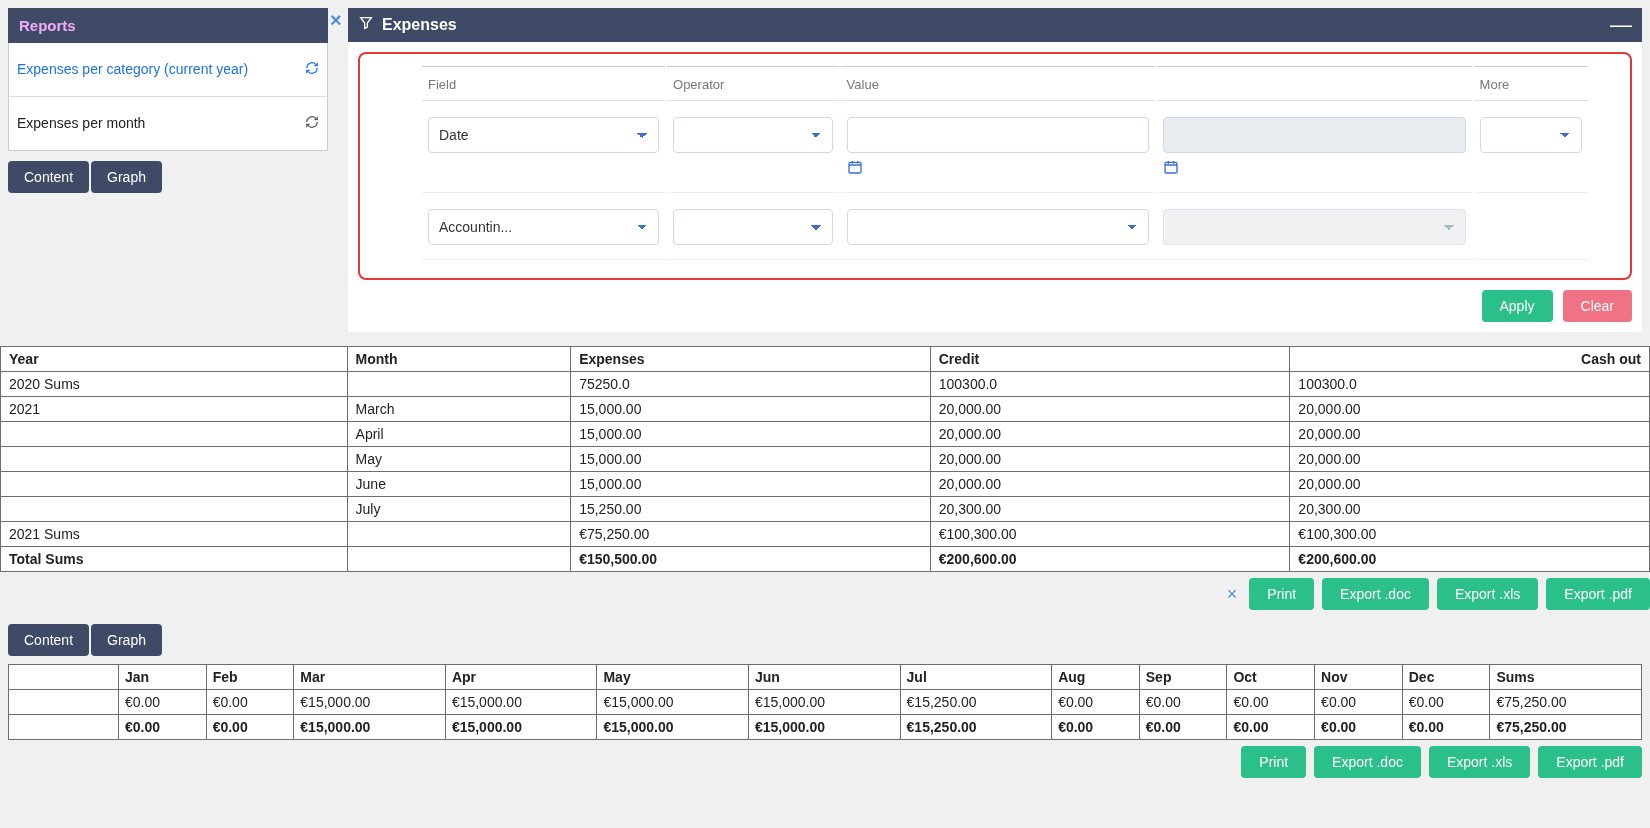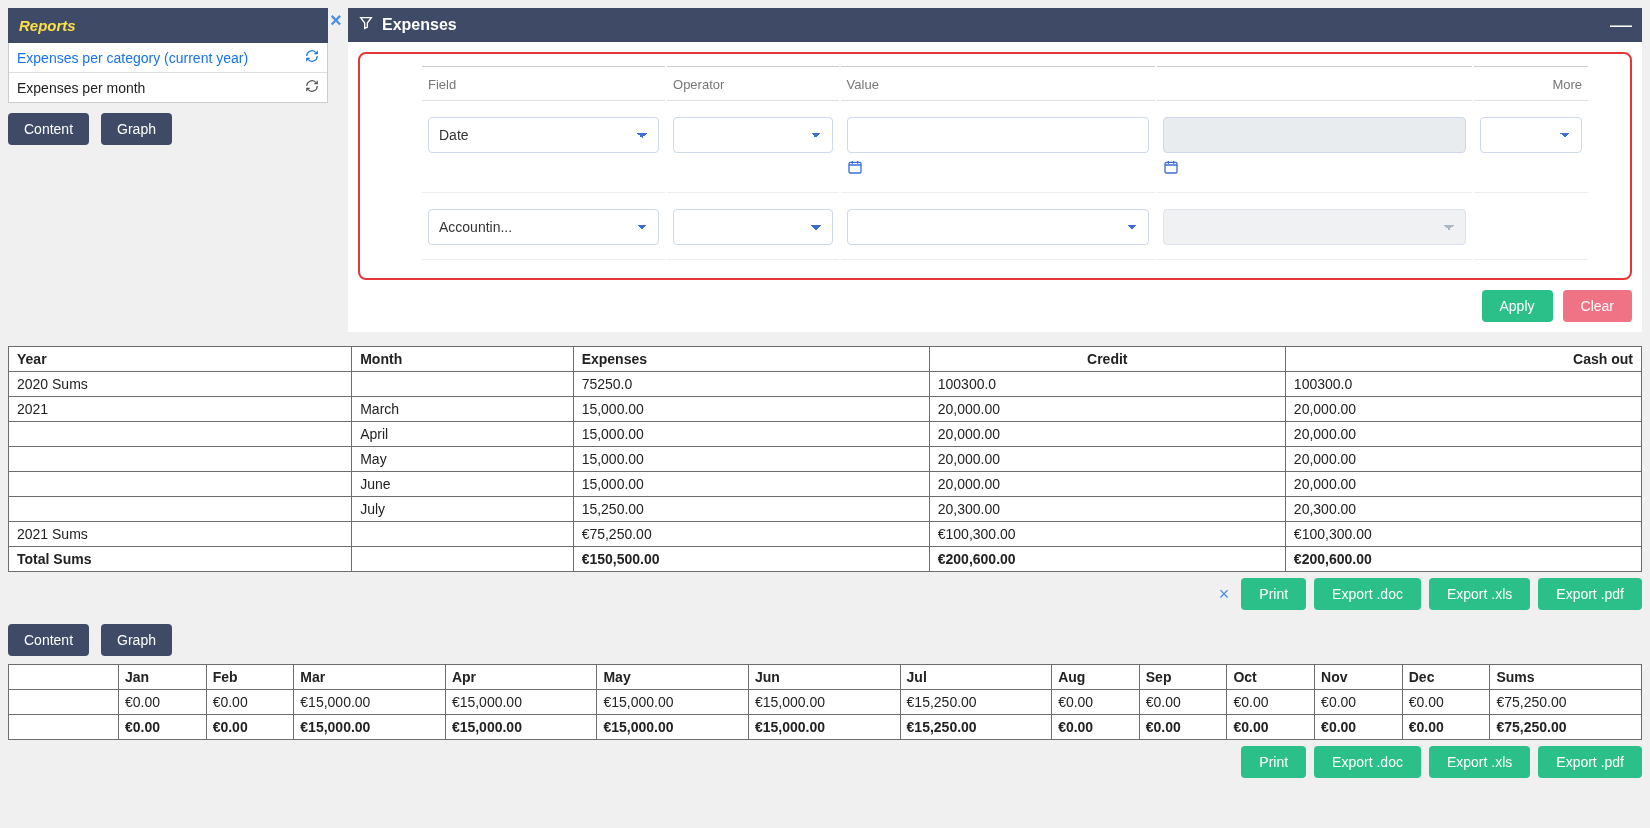--- a/index.html
+++ b/index.html
@@ -16,44 +16,42 @@
     gap: 20px;
     align-items: flex-start;
   }
   
   .sidebar {
     width: 320px;
     flex-shrink: 0;
   }
   .panel-header {
     background: #3e4a66;
-    color: #fde047;
+    color: #f0abfc;
     font-weight: 600;
     padding: 8px 10px;
     font-size: 15px;
     border: 1px solid #3e4a66;
-    font-style: italic;
   }
   .report-list {
     border: 1px solid #ccc;
     border-top: none;
     background: #fff;
   }
   .report-item {
     display: flex;
-    align-items: center;
     justify-content: space-between;
-    padding: 6px 8px;
+    padding: 18px 8px;
     border-bottom: 1px solid #ddd;
     font-size: 14px;
   }
   .report-item:last-child { border-bottom: none; }
   .report-item.active { color: #1a73e8; }
   .refresh-icon svg { width: 14px; height: 14px; }
-  .tab-row { margin-top: 10px; display:flex; gap:12px; }
+  .tab-row { margin-top: 10px; display:flex; gap:2px; }
   .tab-btn {
     background: #3e4a66;
     color: #fff;
     padding: 8px 16px;
     border-radius: 4px;
     font-size: 14px;
     border: none;
     cursor: pointer;
   }
   
@@ -142,21 +140,21 @@
   .cal-icon {
     color: #3b6fd6;
     margin-top: 6px;
     display: inline-block;
   }
   .cal-icon svg { width:16px; height:16px; }
   .col-field { width: 170px; }
   .col-op { width: 120px; }
   .col-val1 { width: 220px; }
   .col-val2 { width: 220px; }
-  .col-more { width: 80px; text-align: right; }
+  .col-more { width: 80px; }
   .action-row {
     padding: 10px 0 6px 0;
     display: flex;
     justify-content: flex-end;
     gap: 10px;
     background:#fff;
   }
   .btn-green {
     background: #2bc08a;
     color: #fff;
@@ -339,28 +337,28 @@
       </div>
 
       <div class="action-row">
         <button class="btn-green">Apply</button>
         <button class="btn-red-soft">Clear</button>
       </div>
     </div>
   </div>
 </div>
 
-<div class="data-area" style="padding:0 8px;">
+<div class="data-area" style="padding:0 0;">
   <table class="data-table">
     <thead>
       <tr>
         <th>Year</th>
         <th>Month</th>
         <th class="numcell" style="text-align:left;">Expenses</th>
-        <th class="numcell" style="text-align:center;">Credit</th>
+        <th class="numcell" style="text-align:left;">Credit</th>
         <th class="numcell" style="text-align:right;">Cash out</th>
       </tr>
     </thead>
     <tbody id="table1-body">
         <tr class="semi-row">
           <td>2020 Sums</td>
           <td></td>
           <td class="numcell">75250.0</td>
           <td class="numcell">100300.0</td>
           <td class="numcell">100300.0</td>

